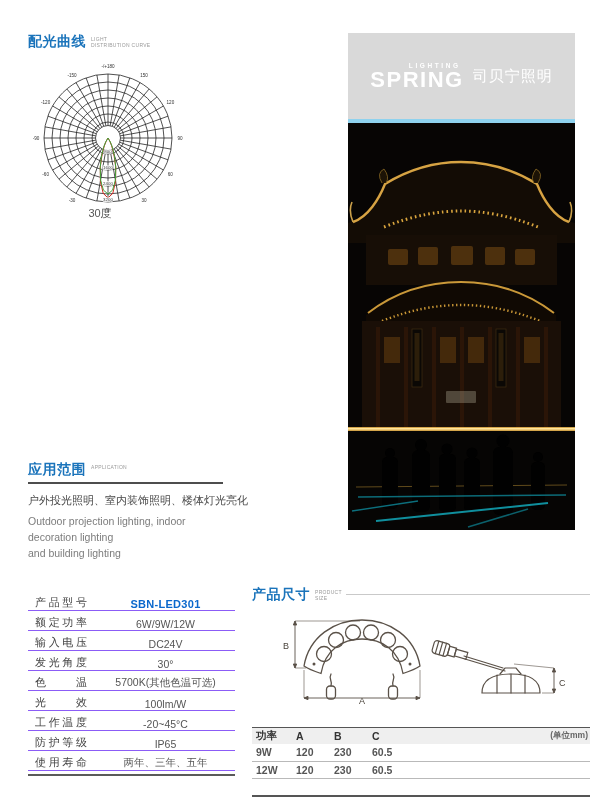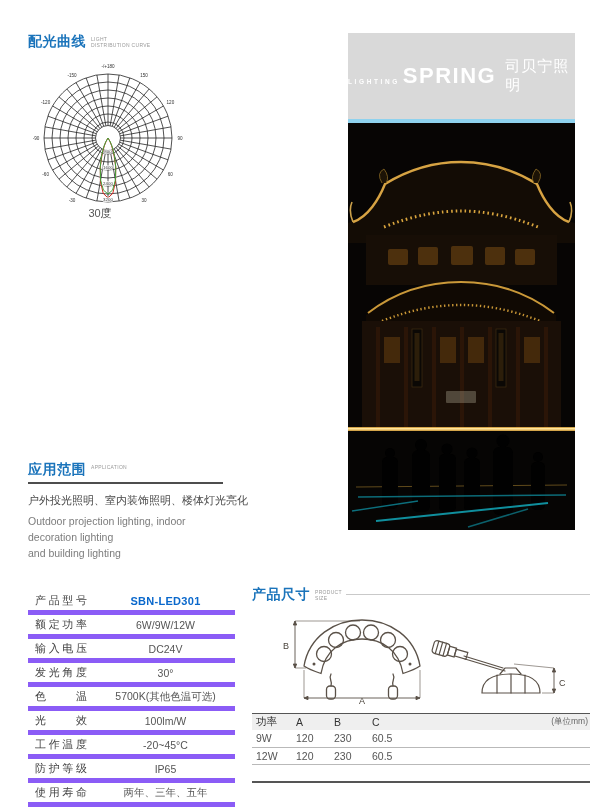--- a/index.html
+++ b/index.html
@@ -17,46 +17,46 @@
   .sec-line{flex:1;height:1px;background:#c9c9c9;margin-top:8px;margin-left:4px;}
 
   
   #curve-section{left:28px;top:33px;width:290px;}
   #curve-chart{position:absolute;left:-3px;top:21px;}
   #curve-caption{position:absolute;left:27px;top:173px;width:90px;text-align:center;font-size:11px;color:#555;}
 
   
   #photo-block{left:348px;top:33px;width:227px;}
   #brand-banner{height:86px;background:#d9d9d9;display:flex;align-items:center;justify-content:center;}
-  .brand-left{display:flex;flex-direction:row;align-items:flex-end;}
+  .brand-left{display:flex;flex-direction:column;align-items:flex-end;}
   .brand-lighting{font-size:6.5px;font-weight:bold;letter-spacing:2.6px;color:#ffffff;margin-bottom:1px;margin-right:3px;}
   .brand-name{font-size:22px;font-weight:800;letter-spacing:1.5px;color:#ffffff;line-height:20px;}
   .brand-cn{font-size:15px;font-weight:normal;color:#ffffff;margin-left:9px;letter-spacing:1px;}
   #blue-stripe{height:4px;background:#8fd2ee;}
   #photo{display:block;}
 
   
   #app-section{left:28px;top:461px;width:195px;}
   .app-underline{height:2px;background:#4d4d4d;margin-top:3px;}
   .app-cn{font-size:11px;color:#4a4a4a;margin-top:9px;white-space:nowrap;}
   .app-en{font-size:10.5px;color:#7c7c7c;line-height:16px;margin-top:5px;}
 
   
   #tech-section{left:28px;top:586px;width:207px;}
   #spec-table{margin-top:5px;}
-  .spec-row{display:flex;align-items:center;height:19px;border-bottom:5px solid #8b5cf6;gap:9px;}
+  .spec-row{display:flex;align-items:flex-end;height:19px;border-bottom:1px solid #8b5cf6;gap:9px;}
   .spec-label{width:52px;margin-left:7px;font-size:11px;color:#444;text-align:justify;text-align-last:justify;}
   .spec-value{flex:1;text-align:center;font-size:10.5px;color:#555;}
   .spec-value.model{color:#0a68cc;font-weight:bold;font-size:11px;letter-spacing:.3px;}
   .spec-footline{height:2px;background:#5a5a5a;margin-top:3px;}
 
   
   #size-section{left:252px;top:586px;width:338px;}
   #size-drawings{margin-top:4px;display:block;}
-  #size-table{margin-top:9px;border-top:1.5px solid #555;}
+  #size-table{margin-top:23px;border-top:1.5px solid #555;font-weight:bold;}
   .dim-head{display:flex;align-items:center;height:16px;background:#efefef;font-size:10.5px;color:#333;}
   .dim-row{display:flex;align-items:center;height:16.5px;border-bottom:1px solid #b9b9b9;font-size:10.5px;color:#555;}
   .dim-c0{width:40px;padding-left:4px;}
   .dim-c1,.dim-c2,.dim-c3{width:38px;}
   .dim-unit{flex:1;text-align:right;font-size:8.5px;color:#666;padding-right:2px;}
   .dim-footline{height:1.5px;background:#555;margin-top:16px;}
 
   svg text{font-family:"Liberation Sans","DejaVu Sans",sans-serif;}
 </style>
 </head>

